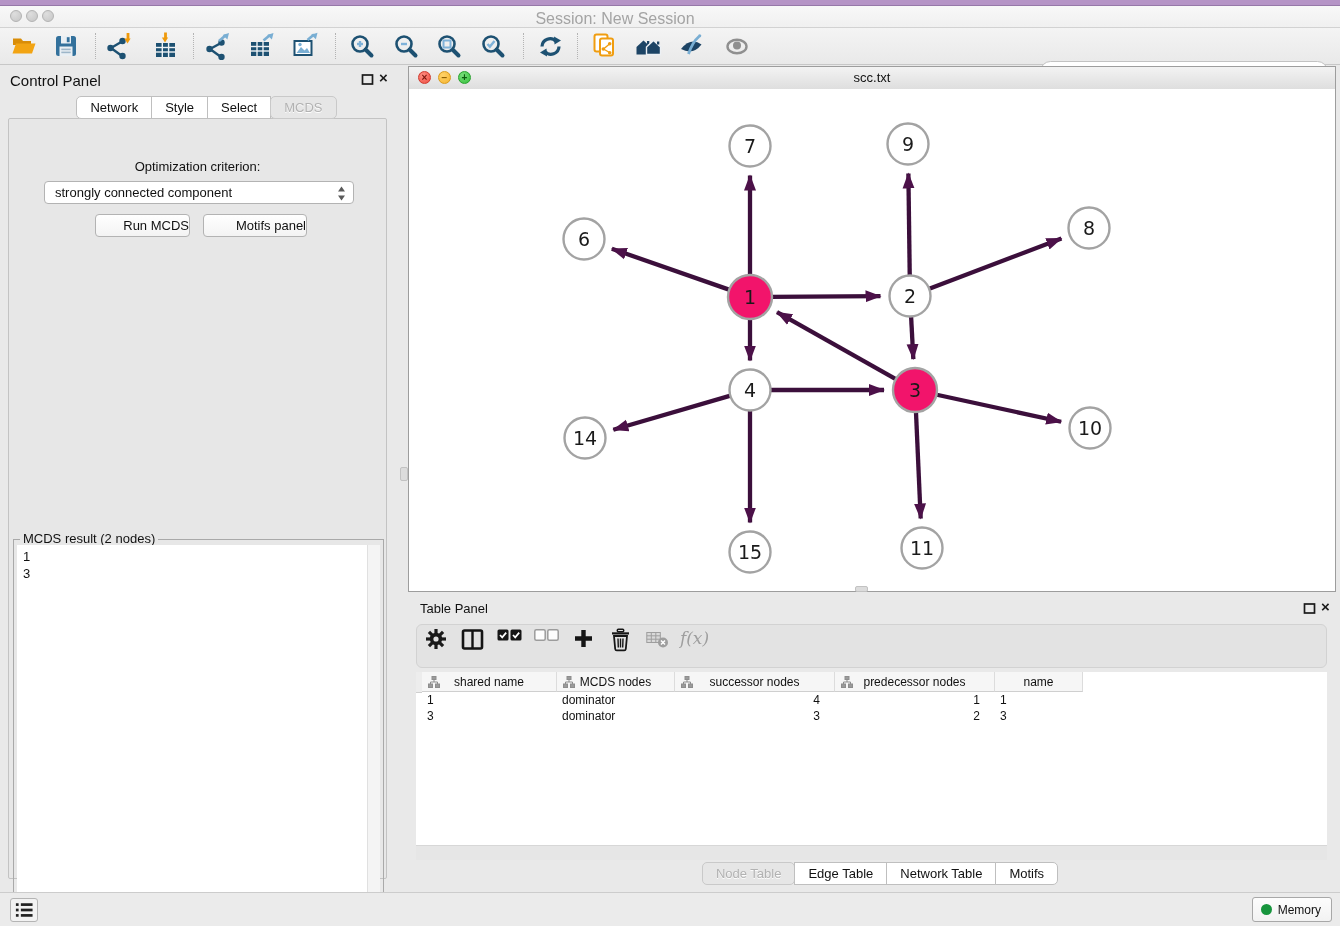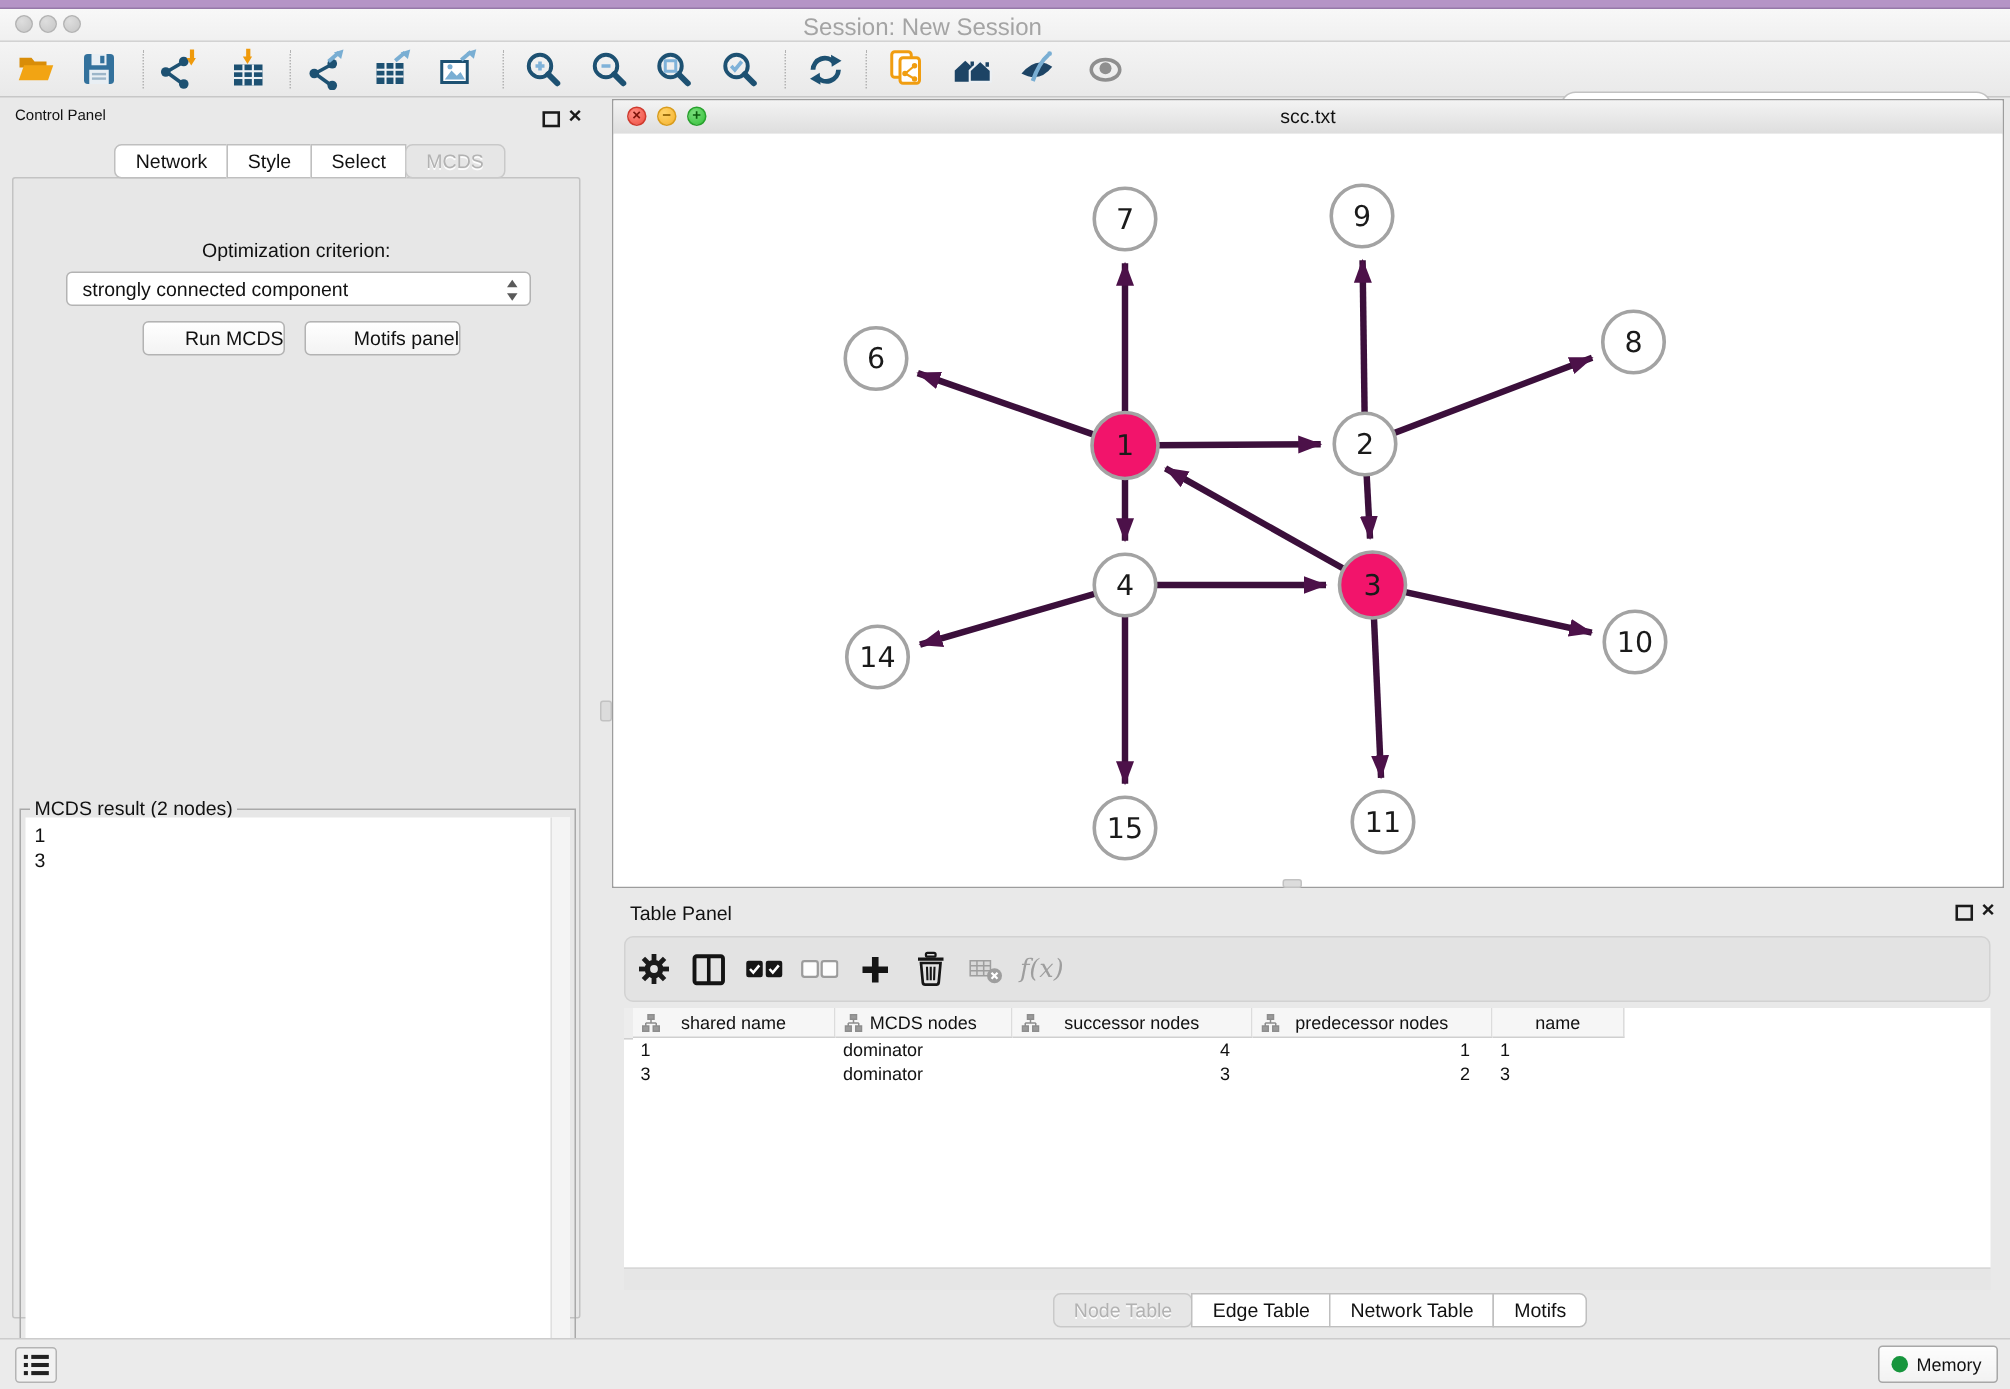--- a/index.html
+++ b/index.html
@@ -20,21 +20,21 @@
   .tbtn{position:absolute;top:2px;width:32px;height:32px;display:flex;align-items:center;justify-content:center;}
   .tsep{position:absolute;top:5px;height:26px;width:0;border-left:1px dotted #b3b3b3;}
   #searchbox{position:absolute;left:1040px;top:33px;width:288px;height:21px;background:#fff;
              border:1px solid #c2c2c2;border-radius:11px;box-sizing:border-box;}
   #searchbox svg{position:absolute;left:7px;top:3px;}
   #searchbox input{position:absolute;left:25px;top:2px;width:250px;height:15px;border:none;outline:none;
                    font-size:12px;background:transparent;font-family:"Liberation Sans",sans-serif;}
 
   
   #cp{left:0;top:65px;width:397px;height:823px;}
-  #cp-title{position:absolute;left:10px;top:7px;font-size:10px;color:#111;}
+  #cp-title{position:absolute;left:10px;top:7px;font-size:15px;color:#111;}
   .panel-float{position:absolute;top:8px;width:13px;height:13px;}
   .panel-close{position:absolute;top:4px;font-size:15px;font-weight:bold;color:#1a1a1a;line-height:18px;}
   #cp-tabs{position:absolute;left:0;top:31px;width:397px;display:flex;justify-content:center;z-index:3;}
   .segtab{background:#fff;border:1px solid #bfbfbf;margin-left:-1px;padding:3px 13px;font-size:13px;color:#111;
           position:relative;cursor:default;}
   .segtab.first{border-radius:5px 0 0 5px;margin-left:16px;}
   .segtab.last{border-radius:0 5px 5px 0;}
   .segtab.active{background:#e6e6e6;color:#b2b2b2;text-shadow:0 1px 0 #fdfdfd;border-color:#c9c9c9;border-radius:5px;}
   #cp-body{position:absolute;left:8px;top:53px;width:379px;height:761px;background:#e7e7e7;
            border:1px solid #c3c3c3;border-radius:2px;box-sizing:border-box;}
@@ -68,21 +68,21 @@
 
   .grip{background:#dcdcdc;border:1px solid #c2c2c2;border-radius:2px;box-sizing:border-box;}
   #grip-left{left:400px;top:467px;width:8px;height:14px;}
   #grip-bottom{left:855px;top:586px;width:13px;height:6px;}
 
   
   #tp{left:408px;top:596px;width:928px;height:294px;}
   #tp-title{position:absolute;left:12px;top:5px;font-size:13px;}
   #tp-toolbar{position:absolute;left:8px;top:28px;width:911px;height:44px;background:#e3e3e3;
               border:1px solid #d2d2d2;border-radius:6px;box-sizing:border-box;display:flex;align-items:center;}
-  .tp-btn{width:37px;height:36px;display:flex;align-items:center;justify-content:center;}
+  .tp-btn{width:37px;height:36px;display:flex;justify-content:center;}
   .fx{font-family:"DejaVu Serif",serif;font-style:italic;font-size:17px;color:#9e9e9e;}
   #tp-table{position:absolute;left:8px;top:76px;width:911px;height:173px;background:#fff;overflow:hidden;}
   #thead{position:absolute;left:6px;top:0;height:20px;display:flex;}
   .th{position:relative;background:#f6f6f6;border-right:1px solid #dcdcdc;border-bottom:1px solid #cfcfcf;
       box-sizing:border-box;font-size:12px;display:flex;align-items:center;justify-content:center;height:20px;}
   .th svg{position:absolute;left:6px;top:4px;}
   #thead-gutter{position:absolute;left:0;top:0;width:6px;height:20px;background:#ededed;border-bottom:1px solid #cfcfcf;}
   #tbody{position:absolute;left:6px;top:20px;}
   .tr{display:flex;height:16px;}
   .td{font-size:12px;line-height:16px;box-sizing:border-box;overflow:hidden;}

